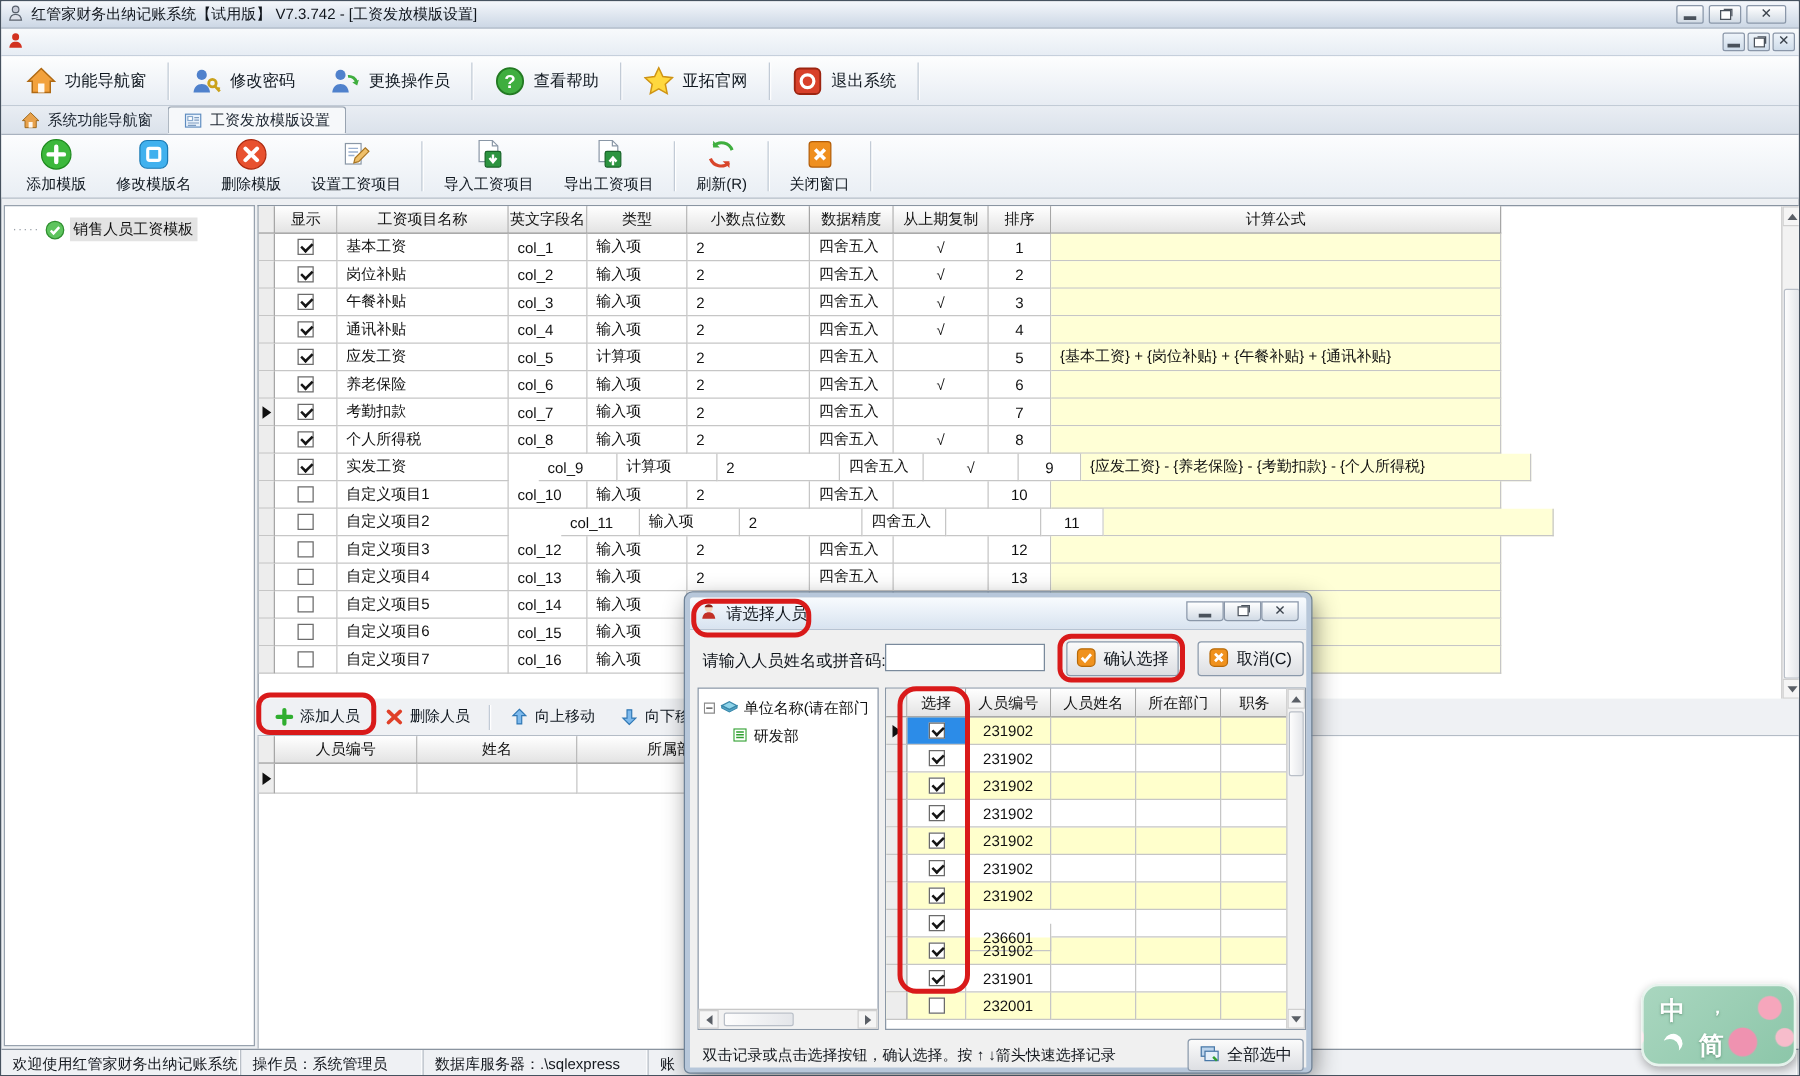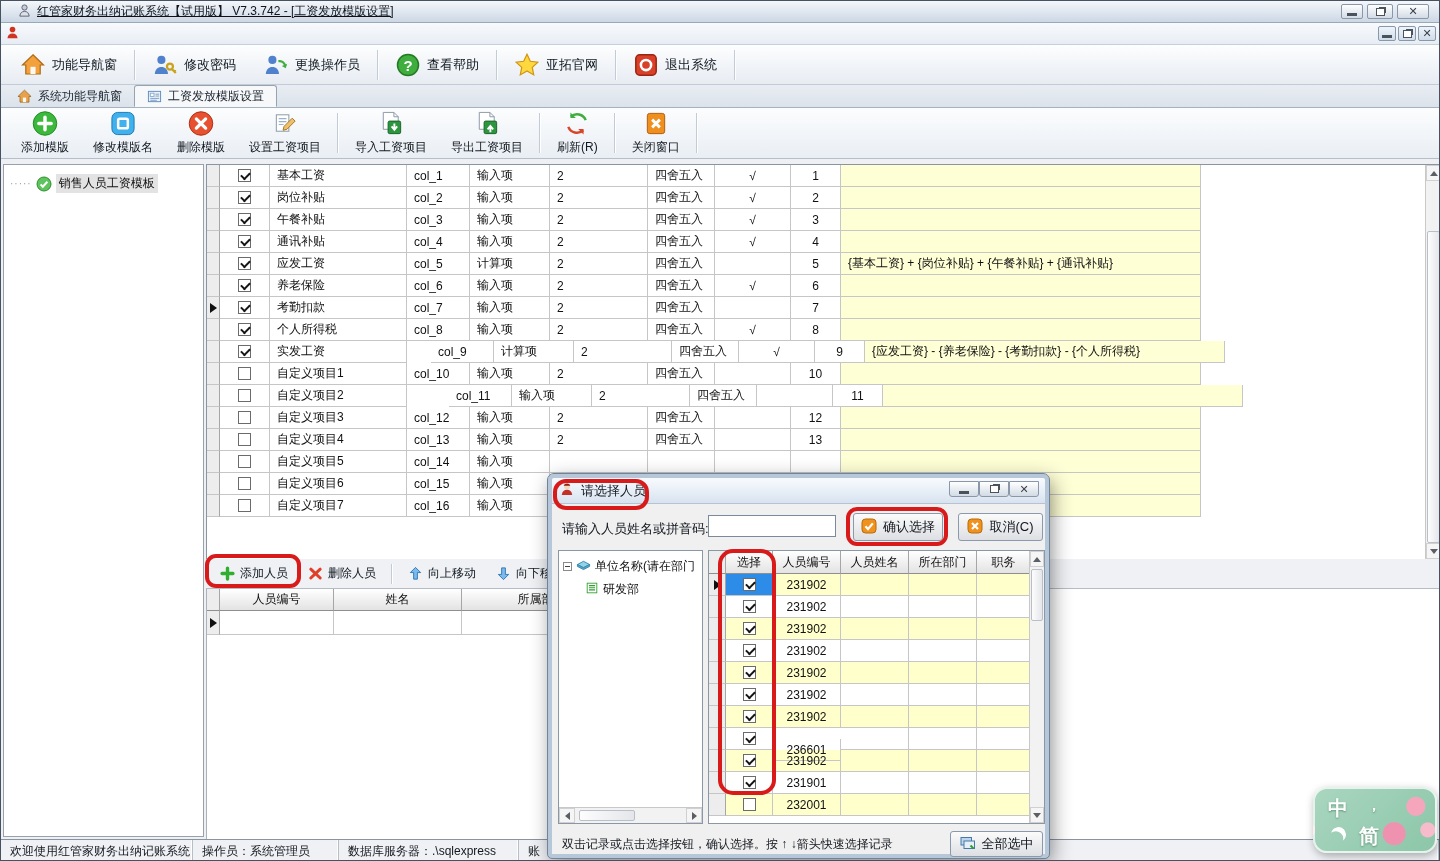--- a/index.html
+++ b/index.html
@@ -4,21 +4,21 @@
 <style>
   html,body{margin:0;padding:0;background:#3a3f46;}
   *{box-sizing:border-box;}
   .screen{position:relative;width:1440px;height:861px;margin:0 auto;overflow:hidden;
     font-family:"Liberation Sans","DejaVu Sans",sans-serif;font-size:12px;color:#111;
     background:#eef0f3;border:1px solid #46525f;}
 
   
   .titlebar{position:absolute;left:0;top:0;width:100%;height:22px;
     background:linear-gradient(#f4f7fb,#ccd7e5);border-bottom:1px solid #9aa8ba;
-    display:flex;align-items:center;gap:5px;padding-left:16px;text-decoration:underline;}
+    display:flex;align-items:center;gap:5px;padding-left:4px;}
   .titlebar .ttl{font-size:12px;color:#10151c;}
   .wctrl{position:absolute;top:3px;display:flex;gap:4px;}
   .wbtn{height:15px;border:1px solid #8a97a9;border-radius:2px;background:linear-gradient(#ffffff,#d2dbe5);
     display:flex;align-items:center;justify-content:center;color:#3a424c;font-size:10px;line-height:1;}
   .g-min{width:10px;height:3px;background:#4a525c;margin-top:6px;}
   .g-rest{width:9px;height:8px;border:1px solid #4a525c;background:#fff;box-shadow:2px -2px 0 -1px #4a525c;}
   .g-x{font-weight:bold;font-size:11px;}
 
   .menubar{position:absolute;left:0;top:22px;width:100%;height:22px;
     background:linear-gradient(#f8fafc,#e7edf4);border-bottom:1px solid #c6d0dc;
@@ -312,20 +312,34 @@
         <span class="tree-dots">·····</span>
         <svg width="16" height="16" viewBox="0 0 16 16">
           <circle cx="8" cy="8" r="7" fill="#5ec45e" stroke="#2f8f2f"></circle>
           <path d="M4.6 8.4l2.2 2.3 4.6-5" fill="none" stroke="#fff" stroke-width="2"></path>
         </svg>
         <span class="tree-label">销售人员工资模板</span>
       </div>
     </div>
 
   <div class="salary-grid">
+    <div id="sg-header">
+        <div class="g-row">
+          <span class="g-cell hd mkcol" style="width:13px;"></span>
+          <span class="g-cell hd" style="width:50px;">显示</span>
+          <span class="g-cell hd" style="width:137px;">工资项目名称</span>
+          <span class="g-cell hd" style="width:63px;">英文字段名</span>
+          <span class="g-cell hd" style="width:80px;">类型</span>
+          <span class="g-cell hd" style="width:98px;">小数点位数</span>
+          <span class="g-cell hd" style="width:67px;">数据精度</span>
+          <span class="g-cell hd" style="width:76px;">从上期复制</span>
+          <span class="g-cell hd" style="width:50px;">排序</span>
+          <span class="g-cell hd" style="width:360px;">计算公式</span>
+        </div>
+      </div>
     <div id="sg-rows">
         <div class="g-row">
           <span class="g-cell mkcol" style="width:13px;"></span>
           <span class="g-cell ctr" style="width:50px;">
             <span class="cb ck"></span>
           </span>
           <span class="g-cell lft" style="width:137px;">基本工资</span>
           <span class="g-cell lft" style="width:63px;">col_1</span>
           <span class="g-cell lft" style="width:80px;">输入项</span>
           <span class="g-cell lft" style="width:98px;">2</span>

